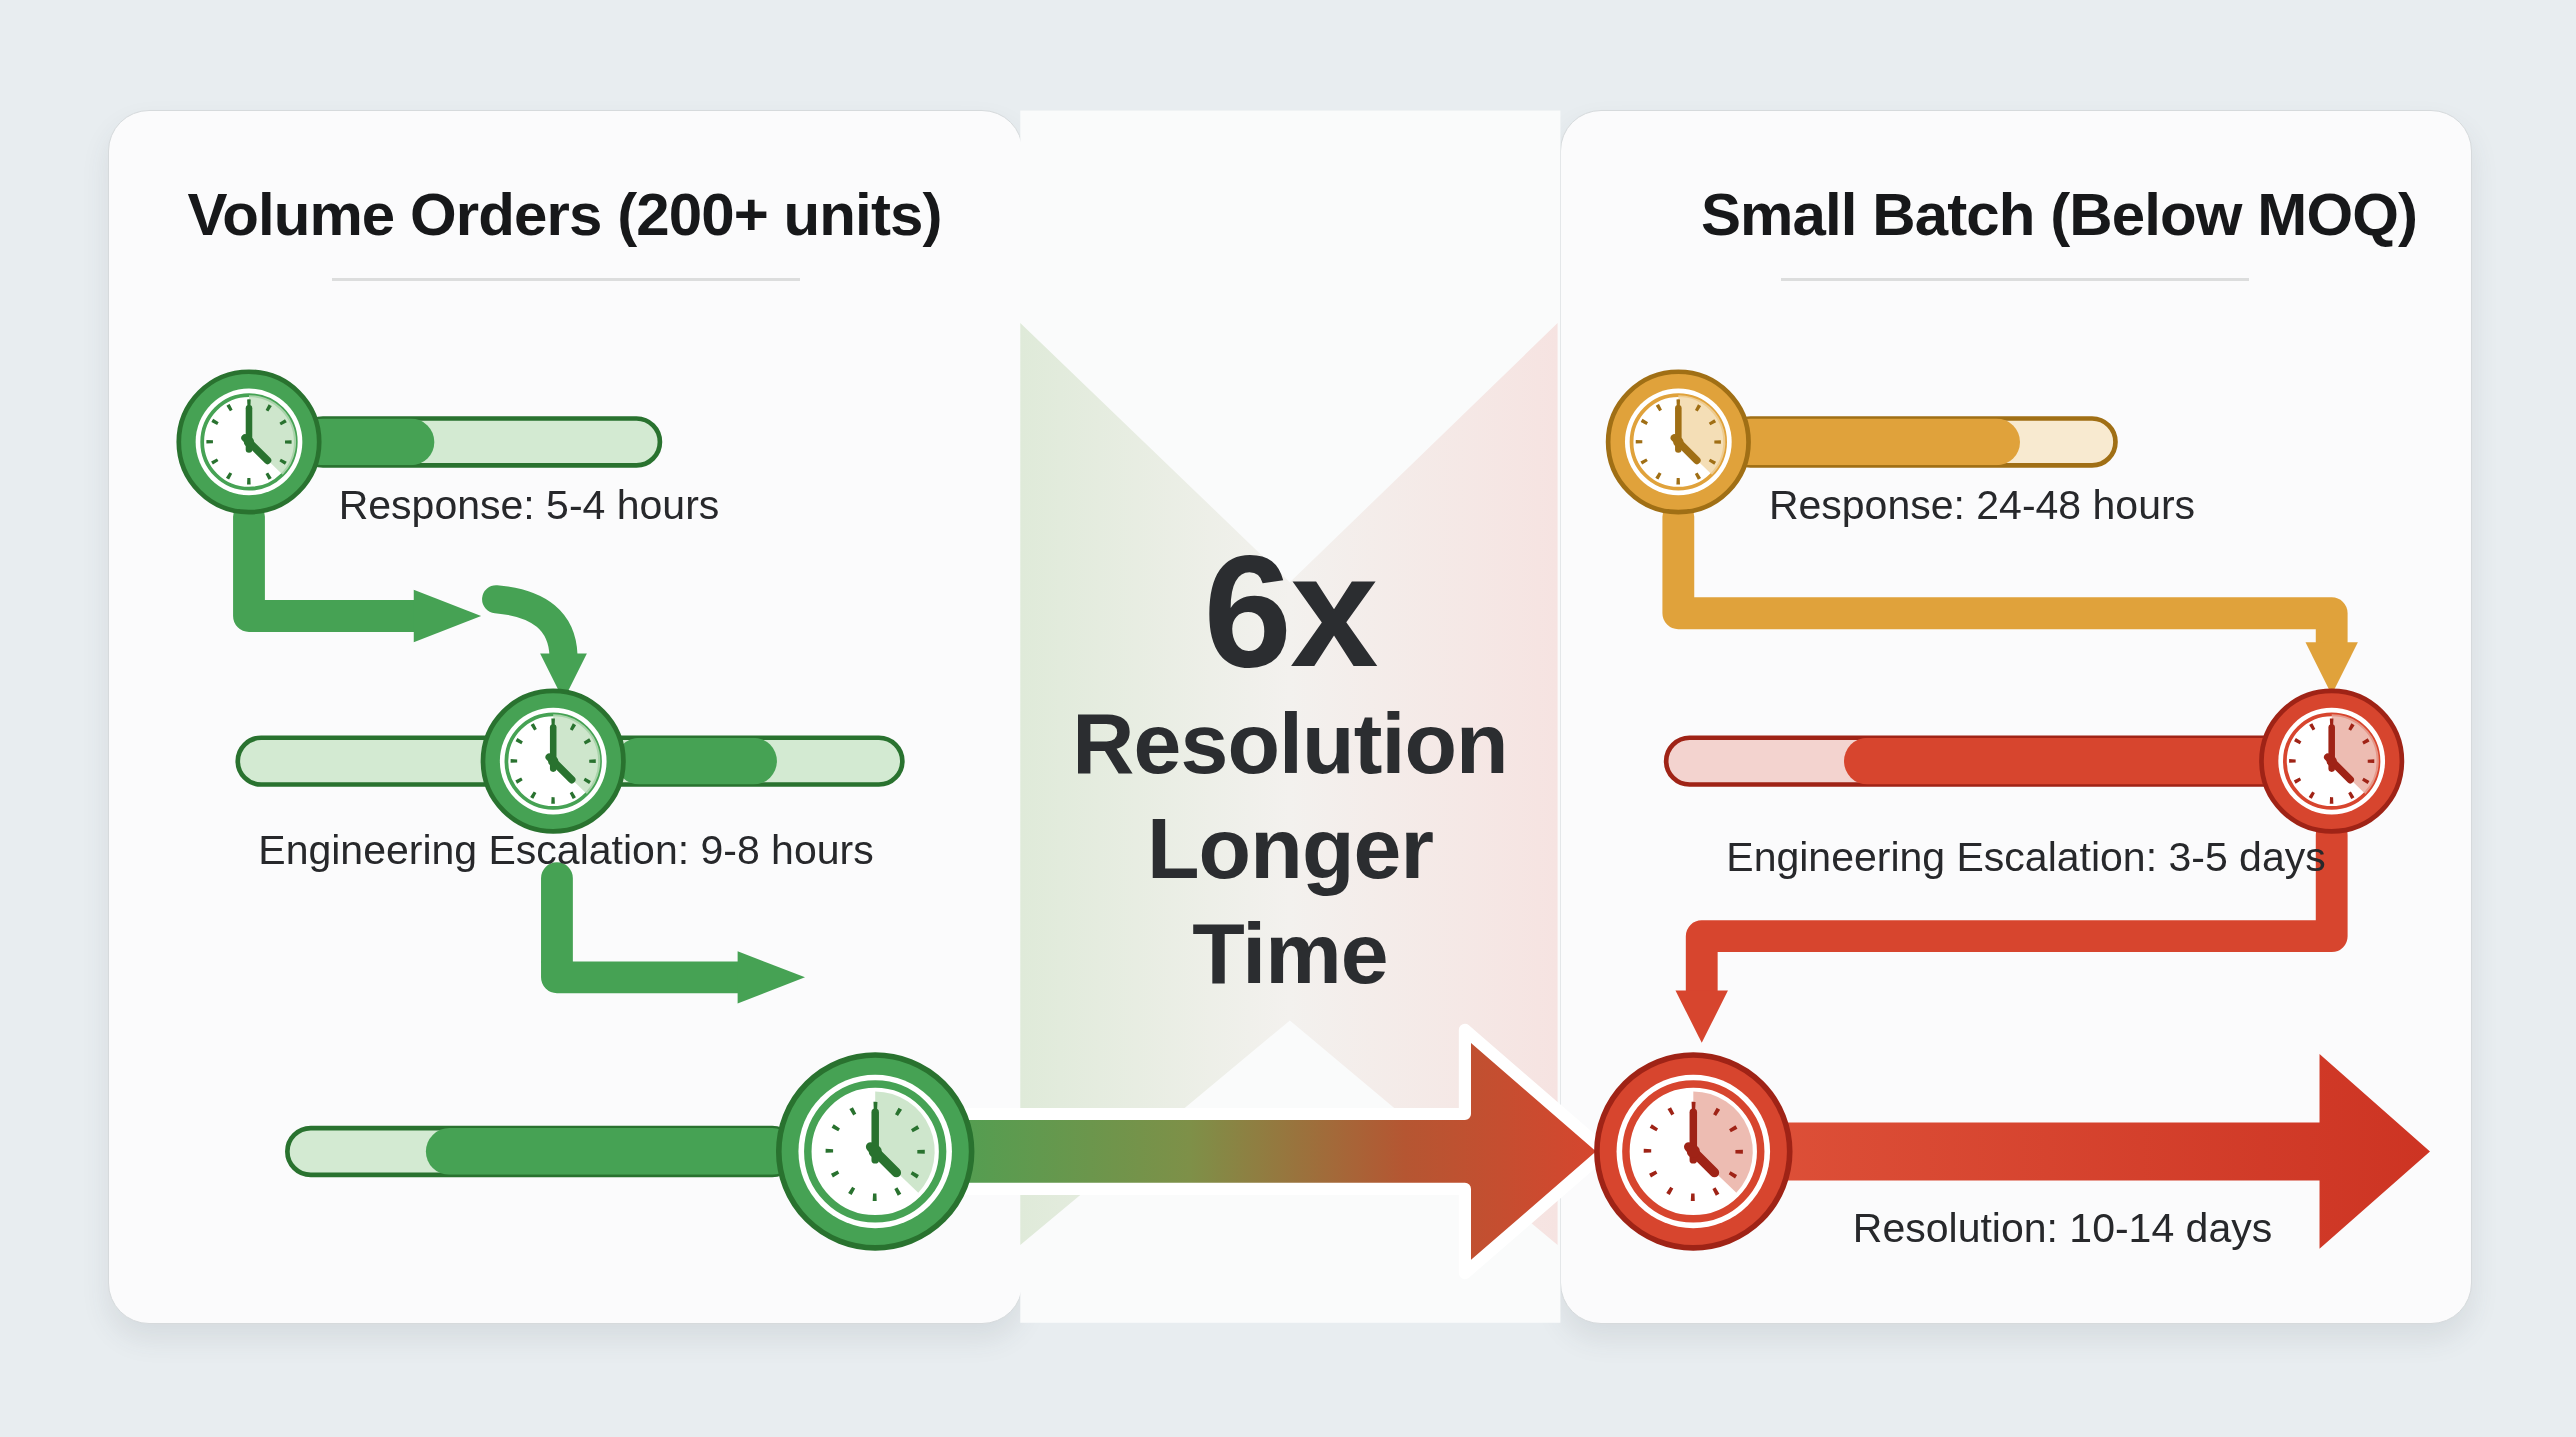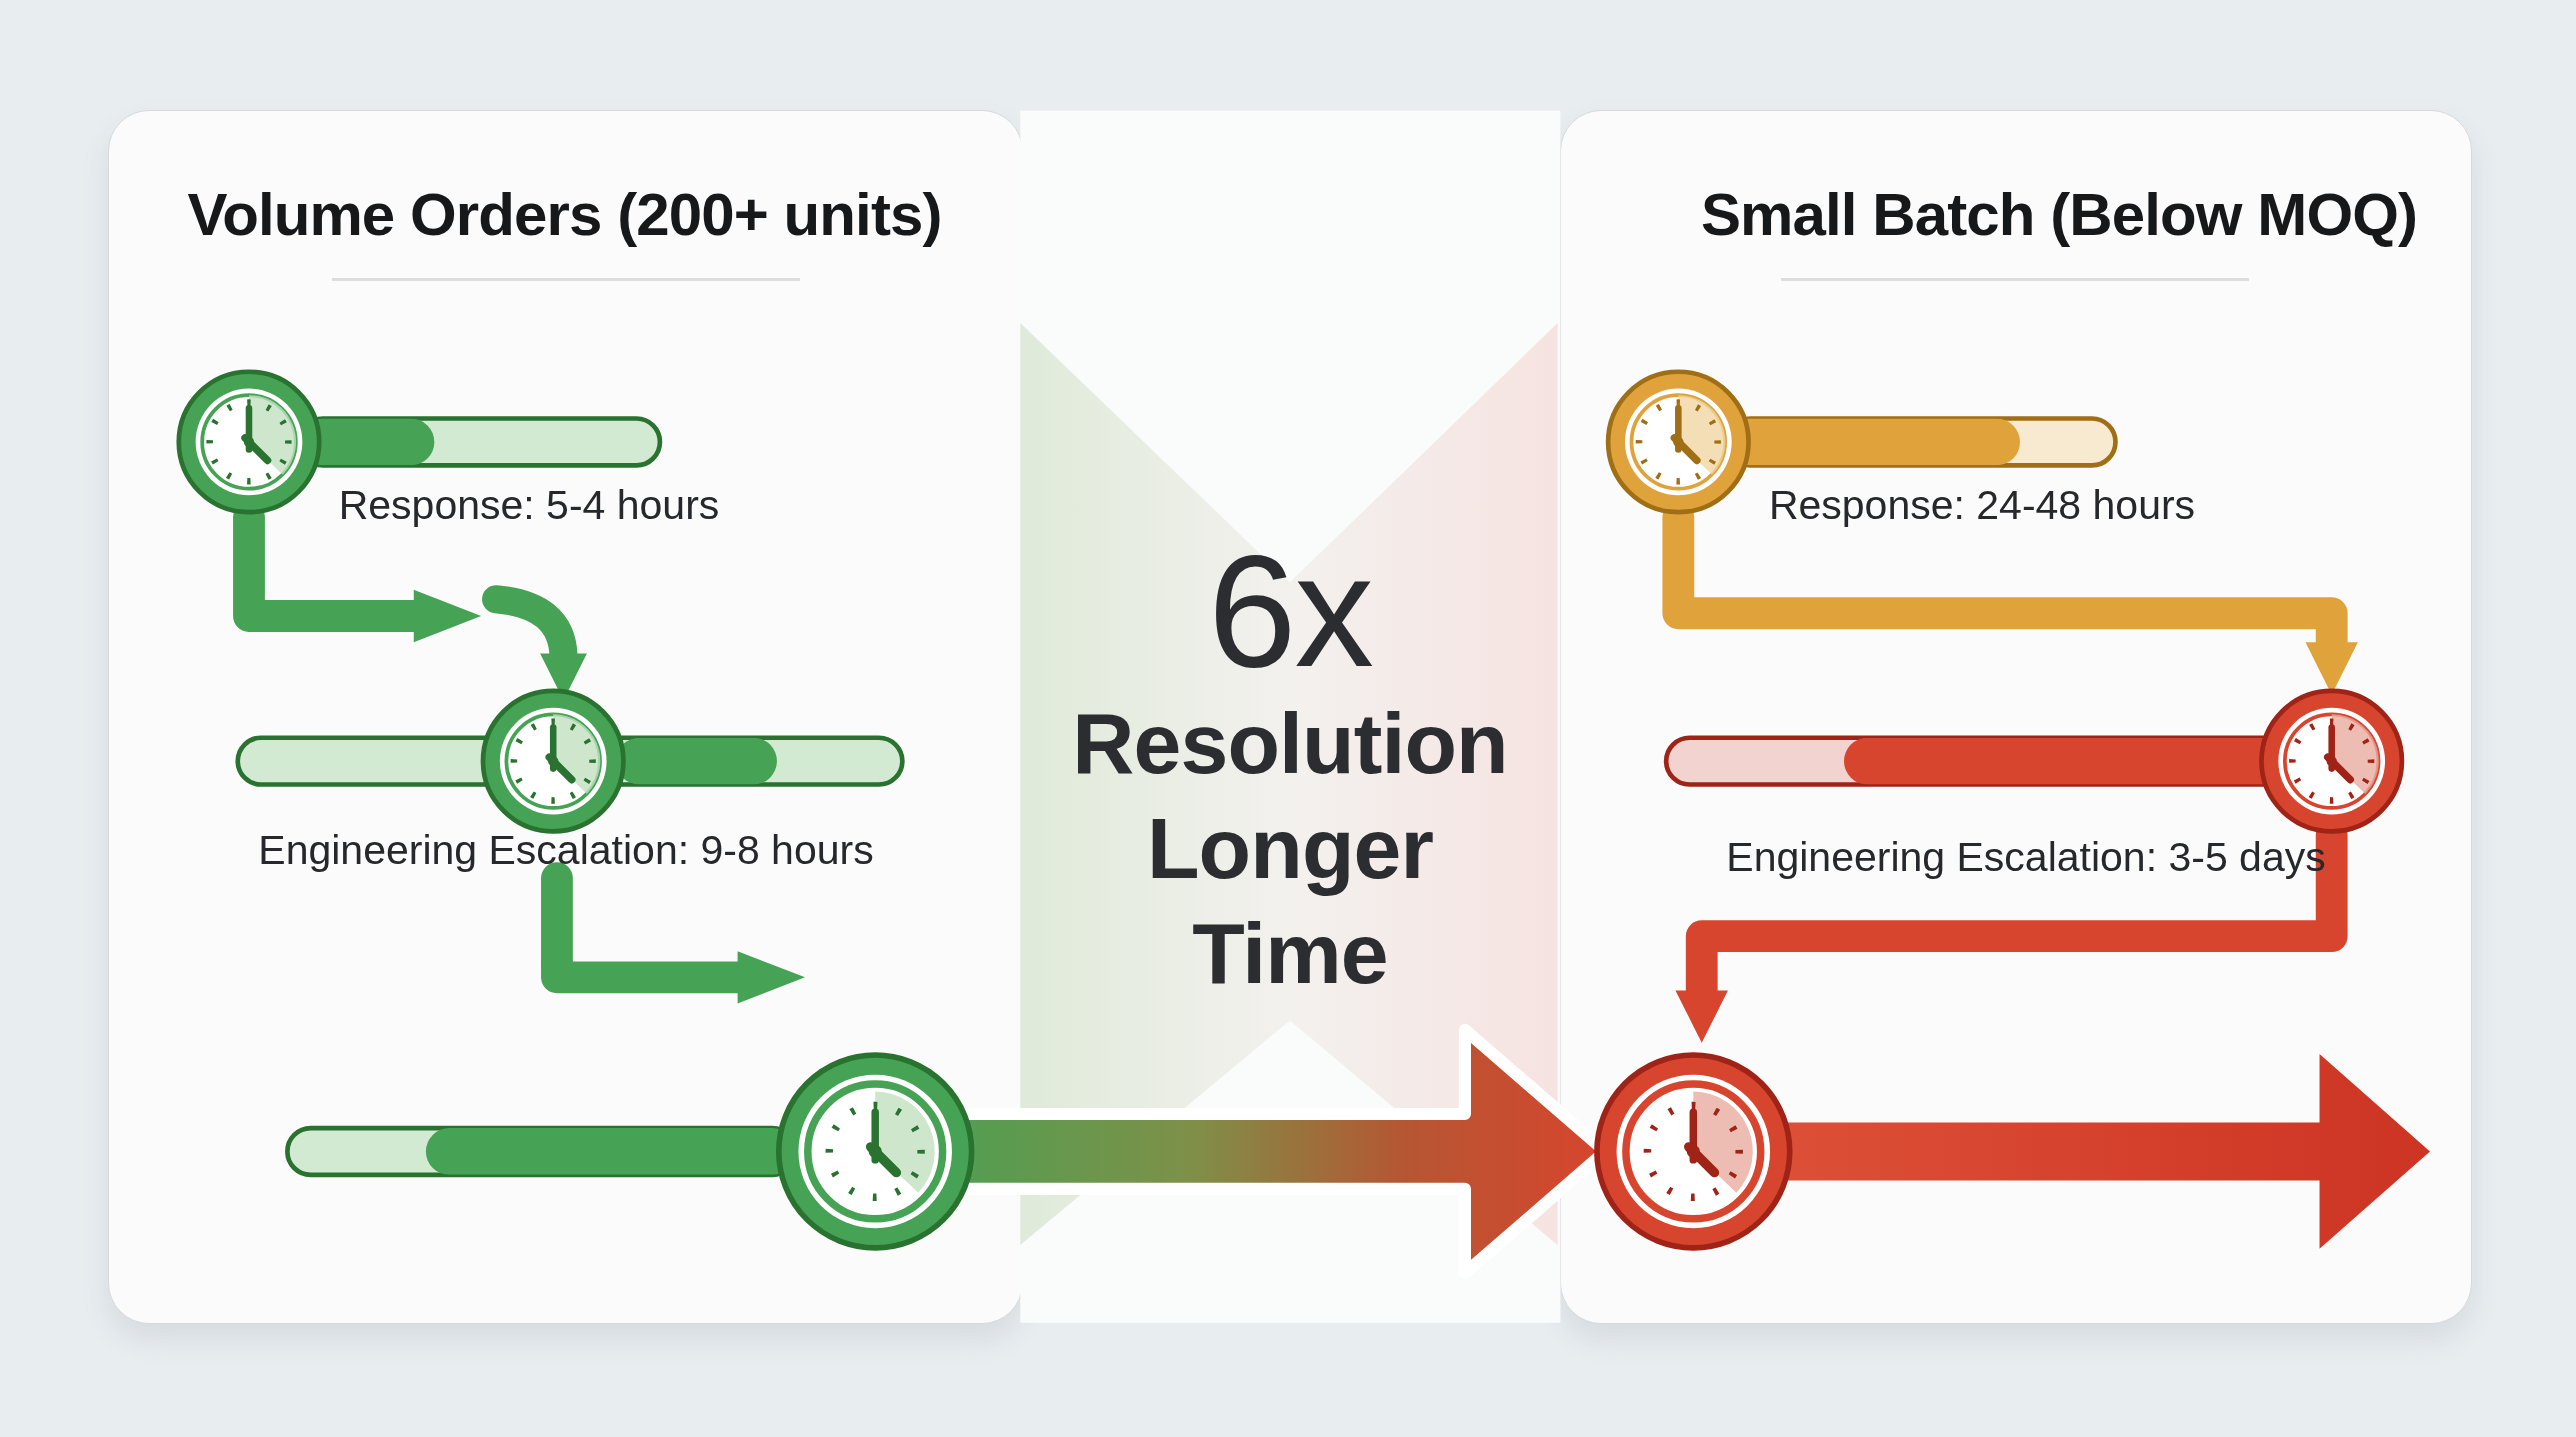--- a/index.html
+++ b/index.html
@@ -16,21 +16,21 @@
   .panel-title.right{left:1560px;width:910px;padding-left:44px;}
   .divider{position:absolute;top:278px;height:2.8px;background:var(--divider,#dcdddd);}
   .divider.left{left:332px;width:468px;}
   .divider.right{left:1781px;width:468px;}
   .step-label{position:absolute;height:56px;line-height:56px;text-align:center;
               font-size:41px;font-weight:500;color:var(--label-text,#27282b);}
   #gfx{position:absolute;left:0;top:0;z-index:2;}
   .lbl{z-index:3;}
   .center-text{position:absolute;left:1056px;top:532px;width:468px;z-index:3;text-align:center;
                color:var(--center-text,#2b2d30);}
-  .center-mult{font-size:159px;font-weight:400;line-height:159px;letter-spacing:-1.9px;}
+  .center-mult{font-size:159px;font-weight:700;line-height:159px;letter-spacing:-1.9px;}
   .center-line{font-size:86px;font-weight:600;line-height:105px;letter-spacing:-0.9px;margin-top:0;}
   .center-line:first-of-type{margin-top:13px;}
   
   .ck-green{--c:var(--green);--cd:var(--green-dark);--cl:var(--green-wedge);}
   .ck-orange{--c:var(--orange);--cd:var(--orange-dark);--cl:var(--orange-wedge);}
   .ck-red{--c:var(--red);--cd:var(--red-dark);--cl:var(--red-wedge);}
 </style>
 </head>
 <body>
 
@@ -164,20 +164,21 @@
   <div class="panel-title left lbl">Volume Orders (200+ units)</div>
   <div class="panel-title right lbl">Small Batch (Below MOQ)</div>
   <div class="divider left lbl"></div>
   <div class="divider right lbl"></div>
 
   <div class="step-label lbl" style="left:281px;top:477px;width:496px;">Response: 5-4 hours</div>
   <div class="step-label lbl" style="left:168px;top:822px;width:796px;">Engineering Escalation: 9-8 hours</div>
 
   <div class="step-label lbl" style="left:1720px;top:477px;width:524px;text-align:center;">Response: 24-48 hours</div>
   <div class="step-label lbl" style="left:1675px;top:829px;width:702px;">Engineering Escalation: 3-5 days</div>
+  <div class="step-label lbl" style="left:1777px;top:1200px;width:571px;">Resolution: 10-14 days</div>
 
   <div class="center-text">
     <div class="center-mult">6x</div>
     <div class="center-line">Resolution</div>
     <div class="center-line">Longer</div>
     <div class="center-line">Time</div>
   </div>
 
 </div>
 

